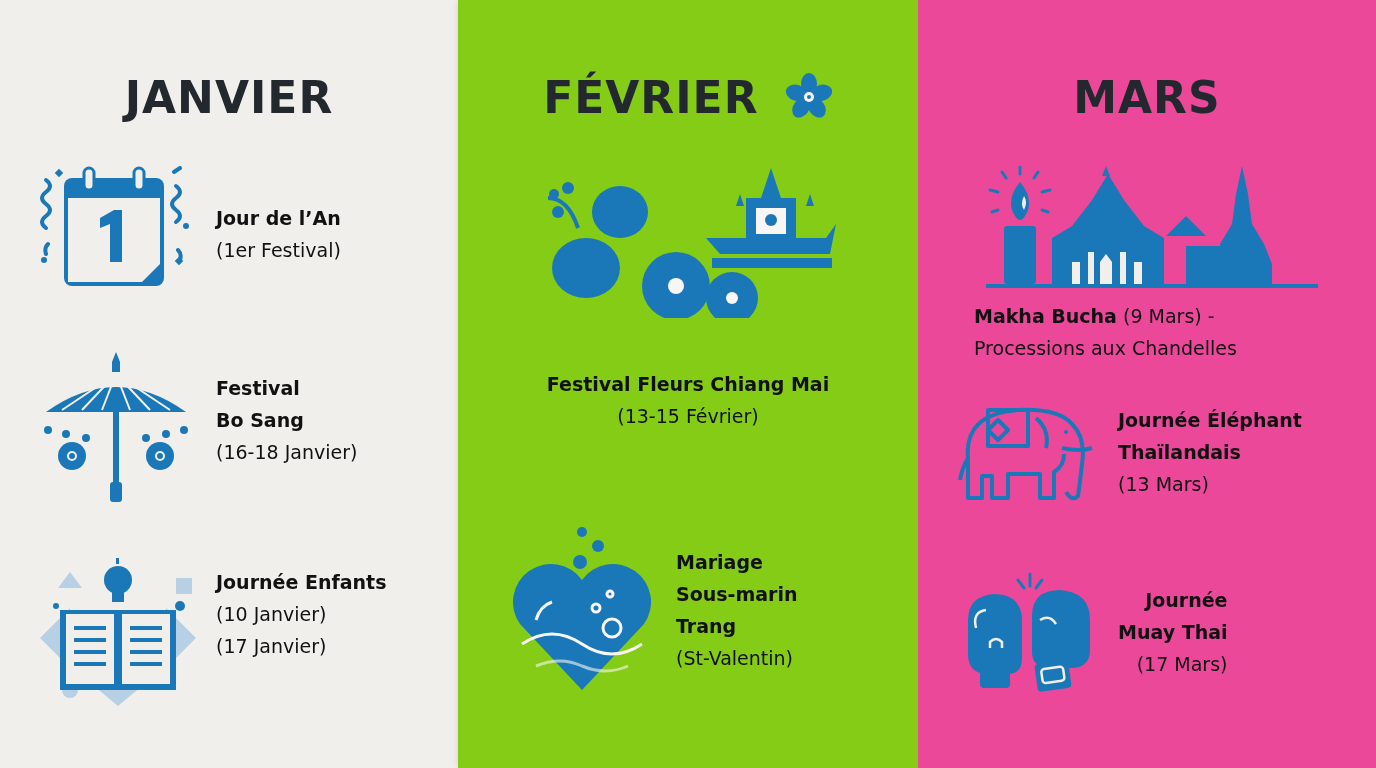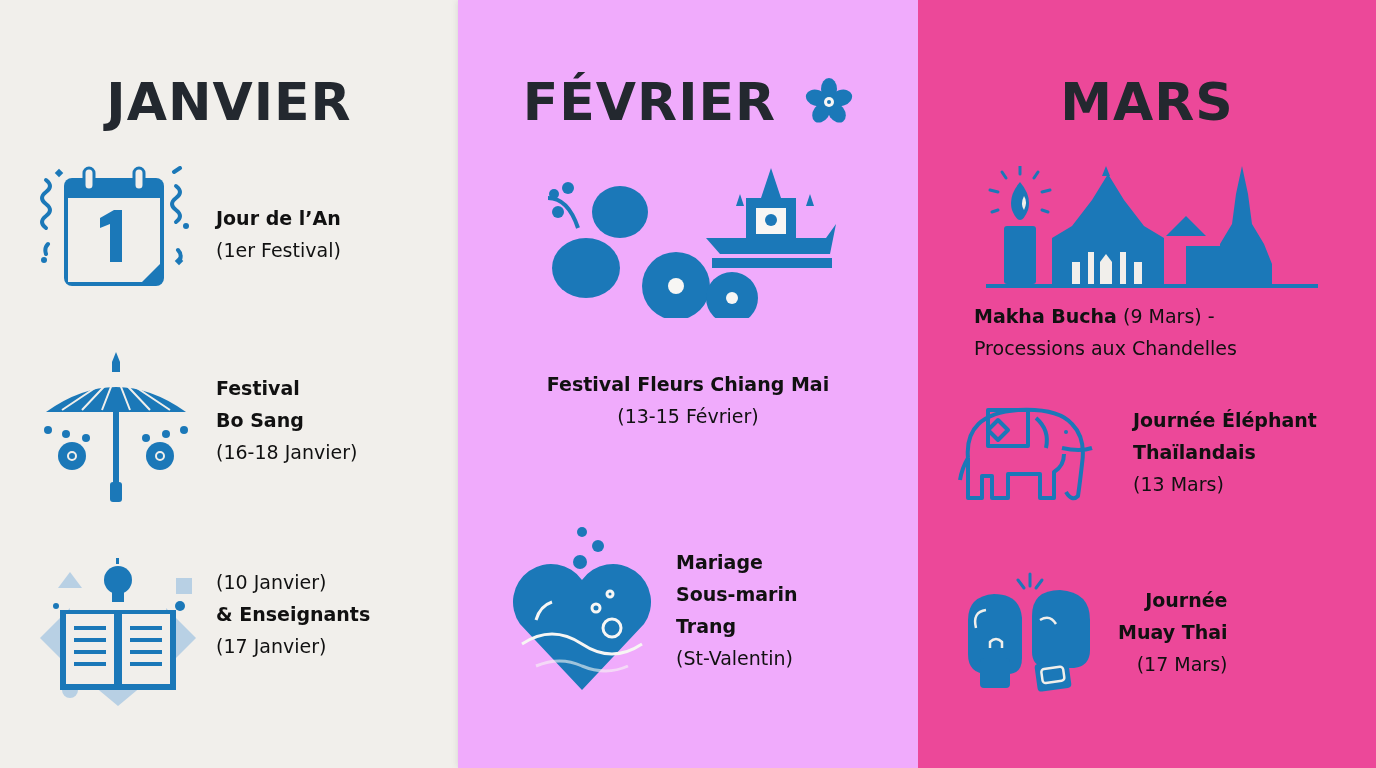--- a/index.html
+++ b/index.html
@@ -5,26 +5,26 @@
   * { box-sizing: border-box; margin: 0; padding: 0; }
   html, body { width: 1376px; height: 768px; overflow: hidden; }
   body {
     background: #f1efeb;
     font-family: "DejaVu Sans", "Liberation Sans", sans-serif;
     color: #111;
     position: relative;
   }
   .col { position: absolute; top: 0; height: 768px; }
   .col-left { left: 0; width: 458px; background: #f1efeb; }
-  .col-mid { left: 458px; width: 460px; background: #f0abfc;
+  .col-mid { left: 458px; width: 460px; background: #84cc16;
     box-shadow: -2px 0 6px rgba(0,0,0,0.06), 2px 0 6px rgba(0,0,0,0.06); }
   .col-right { left: 918px; width: 458px; background: #ec4899; }
   .month {
     position: absolute; top: 68px; left: 0; width: 100%;
-    text-align: center; font-weight: bold; font-size: 52px;
+    text-align: center; font-weight: bold; font-size: 44px;
     color: #23282f; letter-spacing: 1px;
   }
   .month span { vertical-align: middle; }
   .blossom { display: inline-block; width: 48px; height: 48px; vertical-align: middle; margin-left: 10px; }
   .icon { position: absolute; }
   .txt { position: absolute; font-size: 19px; line-height: 32px; }
   .b { font-weight: bold; display: block; }
   .r { display: block; font-weight: normal; }
   .inline-b { font-weight: bold; }
   .center { text-align: center; }
@@ -117,22 +117,22 @@
         <line x1="34" y1="82" x2="66" y2="82"></line>
       <line x1="34" y1="94" x2="66" y2="94"></line>
         <line x1="34" y1="106" x2="66" y2="106"></line>
       <line x1="90" y1="70" x2="122" y2="70"></line>
         <line x1="90" y1="82" x2="122" y2="82"></line>
       <line x1="90" y1="94" x2="122" y2="94"></line>
         <line x1="90" y1="106" x2="122" y2="106"></line>
     </g>
   </svg>
   <div class="txt" style="left:216px;top:566px;">
+    <span class="b">Journée Enfants</span>
     <span class="r">(10 Janvier)</span>
-    <span class="b">&amp; Enseignants</span>
     <span class="r">(17 Janvier)</span>
   </div>
 </div>
 
 <div class="col col-mid">
   <div class="month">
     <span>FÉVRIER</span>
     <svg class="blossom" viewBox="0 0 48 48">
       <g fill="#1b78b8">
         <ellipse cx="24" cy="11" rx="8" ry="11"></ellipse>
@@ -241,21 +241,21 @@
       <path d="M10 60 q-4 -44 50 -48 q40 -2 54 14 q14 14 10 40 q-2 18 -4 32 q-6 6 -12 -4"></path>
       <path d="M10 60 v40 h14 v-22 h10 v22 h16 v-24 h32 v24 h14 v-26 q10 -6 10 -18"></path>
       <path d="M10 60 q-6 10 -8 22"></path>
       <path d="M30 12 h40 v36 h-40 z"></path>
       <path d="M40 22 l10 10 l-10 10 l-10 -10 z"></path>
       <path d="M104 50 q18 4 30 0"></path>
       <path d="M78 20 q14 12 10 30"></path>
     </g>
     <circle cx="108" cy="34" r="2" fill="#1b78b8"></circle>
   </svg>
-  <div class="txt" style="left:215px;top:404px;">
+  <div class="txt" style="left:200px;top:404px;">
     <span class="b">Journée Éléphant</span>
     <span class="b">Thaïlandais</span>
     <span class="r">(13 Mars)</span>
   </div>
 
   <svg class="icon" style="left:44px;top:572px;" width="136" height="120" viewBox="0 0 136 120">
     <g stroke="#1b78b8" stroke-width="3" stroke-linecap="round">
       <line x1="68" y1="2" x2="68" y2="14"></line>
         <line x1="56" y1="8" x2="62" y2="16"></line>
         <line x1="80" y1="8" x2="74" y2="16"></line>

